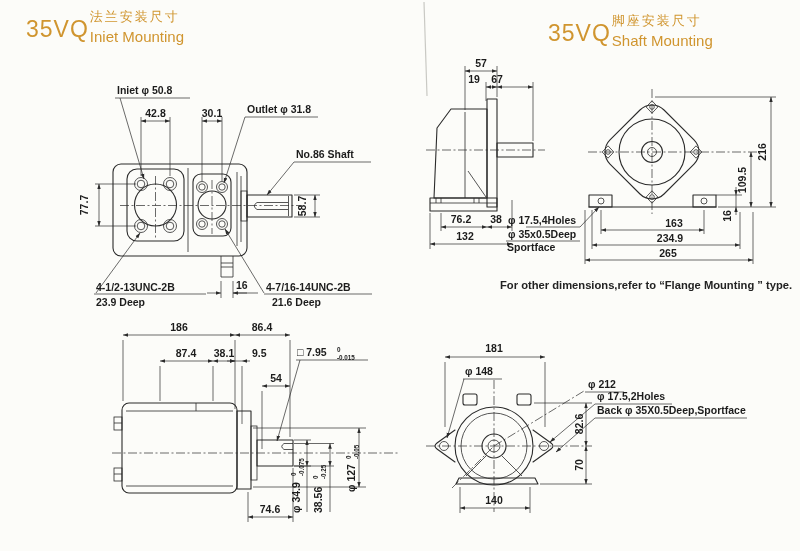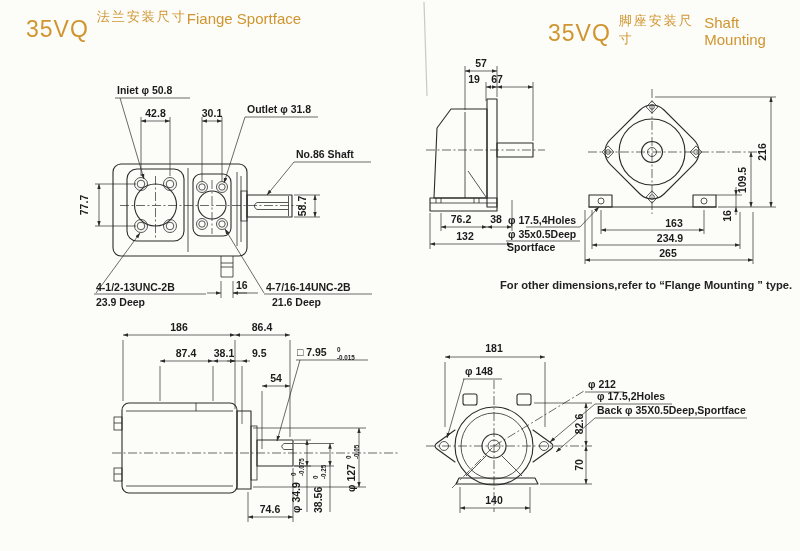--- a/index.html
+++ b/index.html
@@ -1,19 +1,19 @@
 <!DOCTYPE html>
 <html><head>
 <meta charset="utf-8">
 <style>
   html,body{margin:0;padding:0;background:#e8e8e6;font-family:"Liberation Sans",sans-serif;}
   .stage{position:relative;width:800px;height:551px;background:#fcfcf9;overflow:hidden;}
-  .title-block{position:absolute;display:flex;align-items:flex-start;gap:8px;color:#d0952f;}
+  .title-block{position:absolute;display:flex;align-items:flex-start;gap:1px;color:#d0952f;}
   .title-model{font-size:23px;line-height:1;margin-top:10px;letter-spacing:1px;}
-  .title-col{display:flex;flex-direction:row;}
+  .title-col{display:flex;flex-direction:column;}
   .title-zh{font-size:13px;letter-spacing:2px;}
   .title-en{font-size:15px;margin-top:2px;}
   .note{position:absolute;left:460px;top:279px;width:310px;font-size:11.2px;color:#222;font-weight:600;margin-left:40px;}
   svg{position:absolute;left:0;top:0;}
   .o{stroke:#2b2b2b;stroke-width:1.1;fill:none;stroke-linejoin:round;stroke-linecap:round;}
   .i{stroke:#2b2b2b;stroke-width:0.8;fill:none;}
   .d{stroke:#2b2b2b;stroke-width:0.7;fill:none;}
   .c{stroke:#2b2b2b;stroke-width:0.7;fill:none;stroke-dasharray:9 2.5 2 2.5;}
   .fold{stroke:#c9c9c4;stroke-width:1.2;fill:none;}
   text.t{font-family:"Liberation Sans",sans-serif;font-size:10.5px;font-weight:700;fill:#1c1c1c;}
@@ -22,21 +22,21 @@
 </style>
 </head>
 <body>
 
 <div class="stage">
 
   <div class="title-block" style="left:26px;top:8px;">
     <span class="title-model">35VQ</span>
     <span class="title-col">
       <span class="title-zh">法兰安装尺寸</span>
-      <span class="title-en">Fiange Sportface</span>
+      <span class="title-en">Iniet Mounting</span>
     </span>
   </div>
 
   <div class="title-block" style="left:548px;top:12px;">
     <span class="title-model">35VQ</span>
     <span class="title-col">
       <span class="title-zh">脚座安装尺寸</span>
       <span class="title-en">Shaft Mounting</span>
     </span>
   </div>

